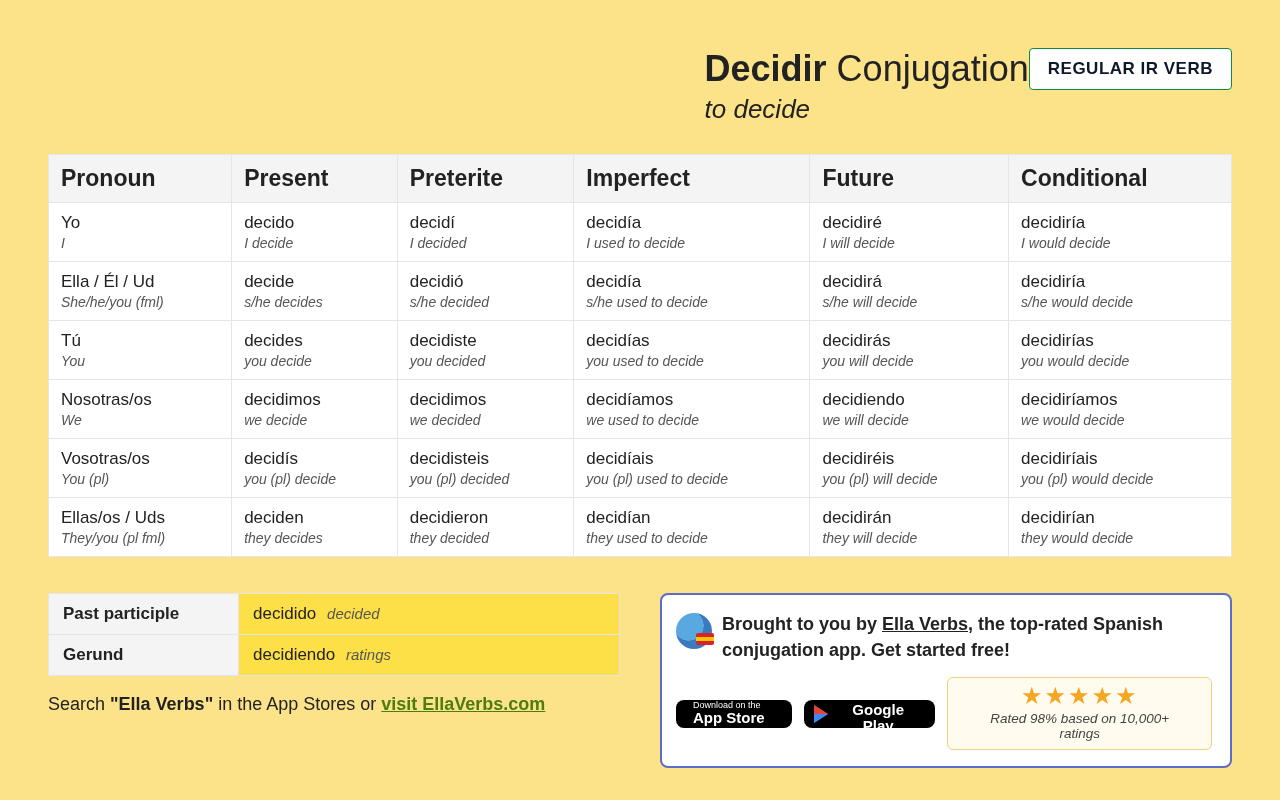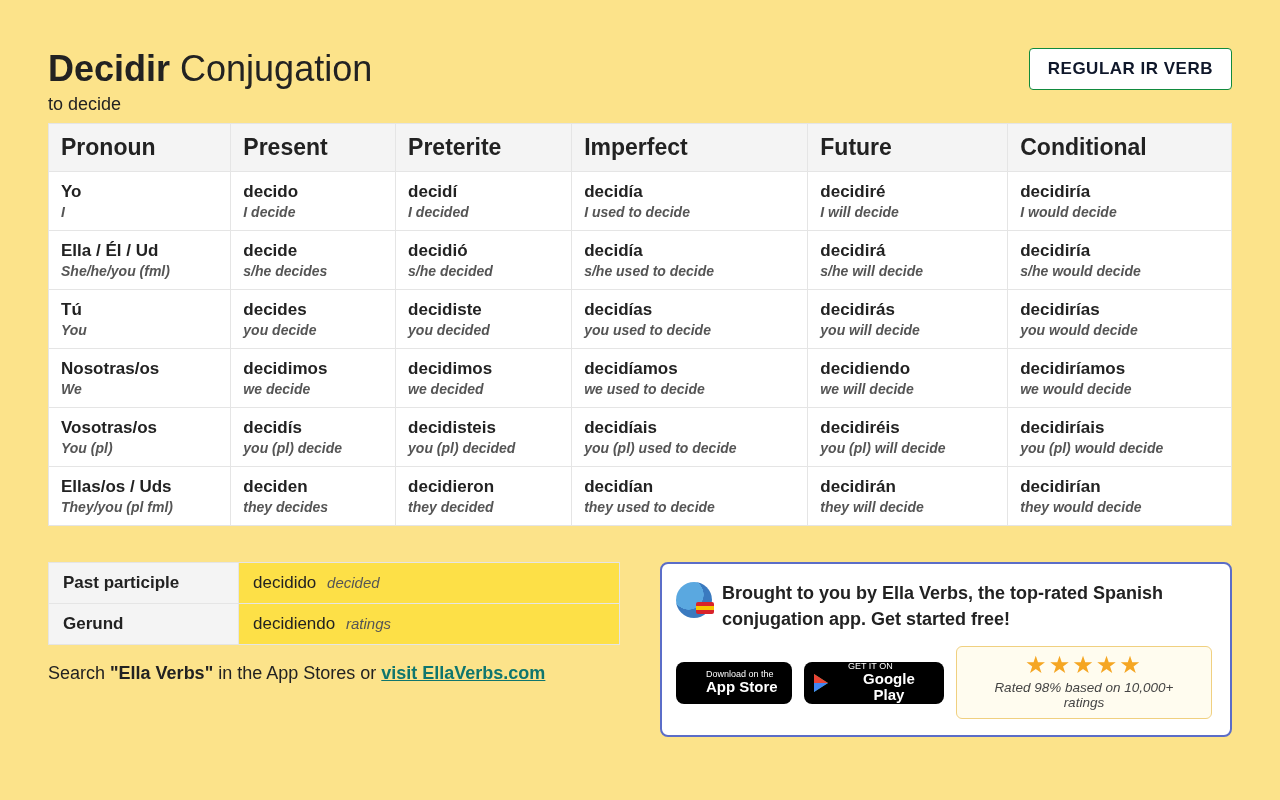--- a/index.html
+++ b/index.html
@@ -4,24 +4,24 @@
 <style>
   * { box-sizing: border-box; margin: 0; padding: 0; }
   body {
     background: #fce38a;
     font-family: -apple-system, BlinkMacSystemFont, "Segoe UI", Helvetica, Arial, sans-serif;
     width: 1280px;
     height: 800px;
     padding: 48px;
     color: #222;
   }
-  .header-row { display: flex; justify-content: space-between; align-items: flex-start; margin-bottom: 8px; }
+  .header-row { display: flex; justify-content: flex-end; align-items: flex-start; margin-bottom: 29px; }
   .title { font-size: 36px; font-weight: 400; }
   .title b { font-weight: 700; }
-  .subtitle { font-size: 18px; margin-top: 4px; }
+  .subtitle { font-style: italic; font-size: 26px; margin-top: 4px; }
   .badge {
     background: #fff;
     color: #0f172a;
     font-weight: 700;
     font-size: 17px;
     padding: 10px 18px;
     border: 1px solid #118a3d;
     border-radius: 4px;
     letter-spacing: 0.5px;
   }
@@ -29,21 +29,20 @@
     width: 100%;
     border-collapse: collapse;
     background: #fff;
     font-size: 16px;
   }
   table.conj th, table.conj td {
     border: 1px solid #e5e5e5;
     padding: 10px 12px;
     text-align: left;
     vertical-align: top;
-    font-weight: bold;
   }
   table.conj th {
     background: #f4f4f4;
     font-weight: 600;
     font-size: 23px;
   }
   .main { font-size: 17px; }
   .gloss { font-style: italic; font-size: 14px; color: #555; margin-top: 2px; display:block;}
   .bottom-row { display: flex; gap: 40px; margin-top: 36px; align-items: flex-start; }
   .bottom-left { flex: 1; }
@@ -56,46 +55,46 @@
   }
   table.forms th, table.forms td {
     border: 1px solid #e5e5e5;
     padding: 10px 14px;
     text-align: left;
   }
   table.forms th { background: #f4f4f4; font-weight: 600; width: 190px;}
   .form-gloss { font-style: italic; font-size: 15px; color: #555; margin-left: 6px;}
   .search-line { font-size: 18px; }
   .search-line b { font-weight: 700; }
-  .search-link { text-decoration: underline; color: #0f766e; font-weight: 600; }
+  .search-link { text-decoration: underline; color: #4d7c0f; font-weight: 600; }
   .promo {
     flex-basis: 572px;
     background: #fff;
     border: 2px solid #5b6dc8;
     border-radius: 8px;
     padding: 16px 18px 16px 14px;
   }
   .promo-top { display: flex; gap: 10px; align-items: flex-start; }
   .promo-icon {
     width: 36px; height: 36px; border-radius: 50%;
     background: radial-gradient(circle at 35% 35%, #5aa8e0 45%, #3a7abf 46%);
     position: relative; flex-shrink: 0; margin-top: 2px;
   }
   .promo-icon::after {
     content:""; position:absolute; width:18px; height:12px; right:-2px; bottom:4px;
     background: linear-gradient(to bottom, #d8232a 33%, #f7c600 33% 66%, #d8232a 66%);
     border-radius: 2px;
   }
   .promo-text { font-size: 18px; font-weight: 600; line-height: 1.45; color: #222;}
-  .promo-text a { color: #222; }
+  .promo-text a { color: #222; text-decoration: underline; }
   .promo-bottom { display: flex; align-items: center; gap: 12px; margin-top: 14px;}
   .store-badge {
     background: #000; color: #fff; border-radius: 8px;
-    padding: 6px 14px 6px 10px; display: flex; align-items: center; gap: 20px;
-    height: 42px; min-width: 116px;
+    padding: 6px 14px 6px 10px; display: flex; align-items: center; gap: 7px;
+    height: 28px; min-width: 116px;
   }
   .store-badge .small { font-size: 9px; line-height: 1; }
   .store-badge .big { font-size: 15px; font-weight: 600; line-height: 1.1; text-align: center; }
   .apple-logo { font-size: 22px; line-height:1;}
   .play-logo { width:0; height:0; border-left: 14px solid #34a853; border-top: 9px solid transparent; border-bottom: 9px solid transparent; position:relative;}
   .play-logo::before{content:"";position:absolute;left:-14px;top:-9px;width:0;height:0;border-left:14px solid #ea4335;border-top:9px solid transparent;border-bottom:0;}
   .play-logo::after{content:"";position:absolute;left:-14px;bottom:-9px;width:0;height:0;border-left:14px solid #4285f4;border-bottom:9px solid transparent;border-top:0;}
   .rating-box {
     margin-left: auto;
     background: #fffcef;

